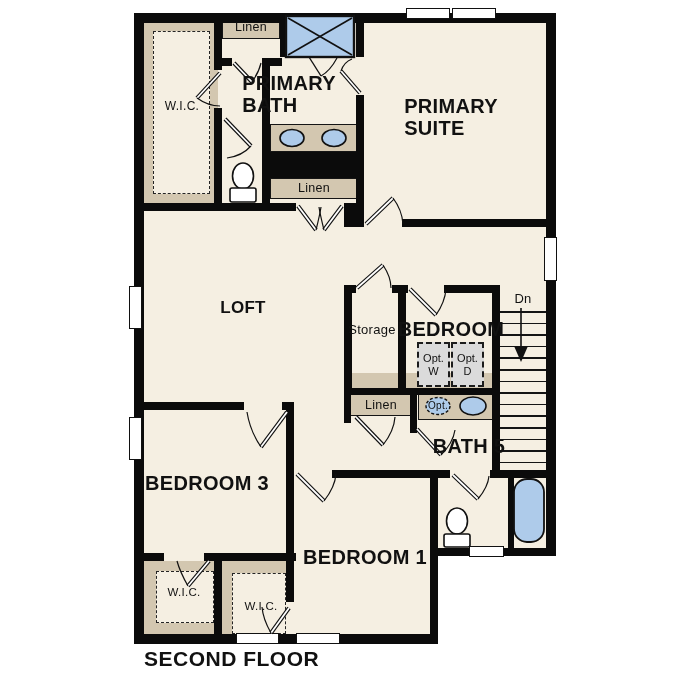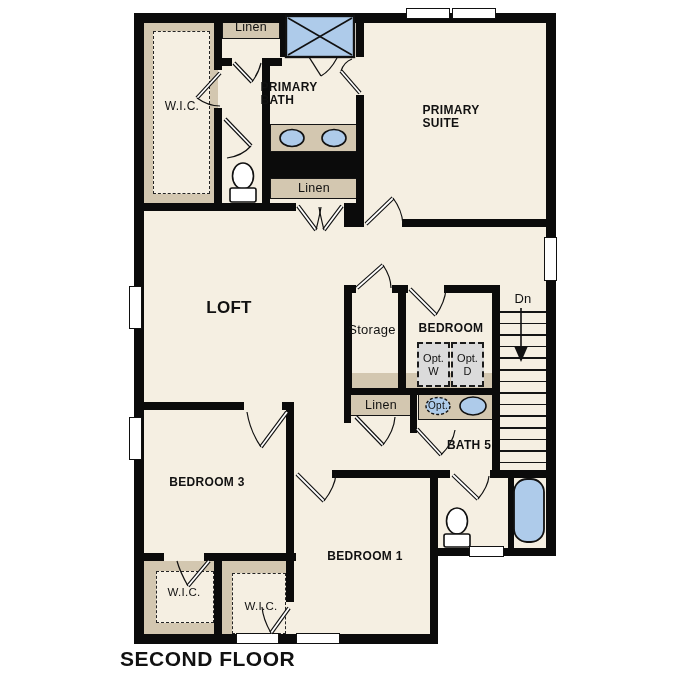--- a/index.html
+++ b/index.html
@@ -6,21 +6,21 @@
   #canvas{position:relative;width:687px;height:687px;background:#ffffff;overflow:hidden;
           font-family:"Liberation Sans", sans-serif;color:#111;}
   .floor{position:absolute;background:#F5EFE2;}
   .tan{position:absolute;background:#D3C7B0;}
   .tan.outlined{border:1.5px solid #151515;box-sizing:border-box;}
   .wall{position:absolute;background:#0B0B0B;}
   .win{position:absolute;background:#fff;border:1.5px solid #111;box-sizing:border-box;}
   .inner-dash{position:absolute;background:#F5EFE2;border:1.6px dashed #242424;box-sizing:border-box;}
   .lbl{position:absolute;transform:translate(-50%,-50%);white-space:pre-line;text-align:left;
        line-height:1.12;letter-spacing:.3px;}
-  .room-name{font-weight:bold;font-size:12px;}
+  .room-name{font-weight:bold;font-size:20px;}
   .small-name{font-size:12.5px;}
   .tiny-name{font-size:11.5px;}
   .blackbox{position:absolute;background:#0B0B0B;}
   .stairs{position:absolute;background:repeating-linear-gradient(180deg,
           rgba(0,0,0,0) 0px, rgba(0,0,0,0) 10px, #141414 10px, #141414 11.6px);}
   .wd-box{position:absolute;background:#DBDBDB;border:2px dashed #1c1c1c;box-sizing:border-box;
           display:flex;align-items:center;justify-content:center;font-size:11px;line-height:1.15;
           text-align:center;white-space:pre-line;}
   .title{position:absolute;font-weight:bold;font-size:21px;letter-spacing:.5px;}
   svg{position:absolute;left:0;top:0;}
@@ -212,26 +212,26 @@
     </g>
   </svg>
 
   <div class="lbl tiny-name" style="left:182px;top:107px;font-size:12px;">W.I.C.</div>
   <div class="lbl small-name" style="left:251px;top:27px;">Linen</div>
   <div class="lbl room-name" style="left:289px;top:94px;">PRIMARY
 BATH</div>
   <div class="lbl room-name" style="left:451px;top:117px;">PRIMARY
 SUITE</div>
   <div class="lbl small-name" style="left:314px;top:188px;">Linen</div>
-  <div class="lbl room-name" style="left:229px;top:308px;font-size:17px;">LOFT</div>
+  <div class="lbl room-name" style="left:243px;top:308px;font-size:17px;">LOFT</div>
   <div class="lbl small-name" style="left:372px;top:330px;font-size:13px;">Storage</div>
   <div class="lbl room-name" style="left:451px;top:329px;">BEDROOM</div>
   <div class="lbl small-name" style="left:523px;top:299px;font-size:13px;">Dn</div>
   <div class="lbl small-name" style="left:381px;top:405px;">Linen</div>
   <div class="lbl room-name" style="left:469px;top:446px;">BATH 5</div>
   <div class="lbl" style="left:438px;top:406px;font-size:10px;">Opt.</div>
   <div class="lbl room-name" style="left:207px;top:483px;">BEDROOM 3</div>
   <div class="lbl room-name" style="left:365px;top:557px;">BEDROOM 1</div>
   <div class="lbl tiny-name" style="left:184px;top:592px;">W.I.C.</div>
   <div class="lbl tiny-name" style="left:261px;top:606px;">W.I.C.</div>
 
-  <div class="title" style="left:120px;top:647px;">SECOND FLOOR</div>
+  <div class="title" style="left:144px;top:647px;">SECOND FLOOR</div>
 </div>
 
 </body></html>

